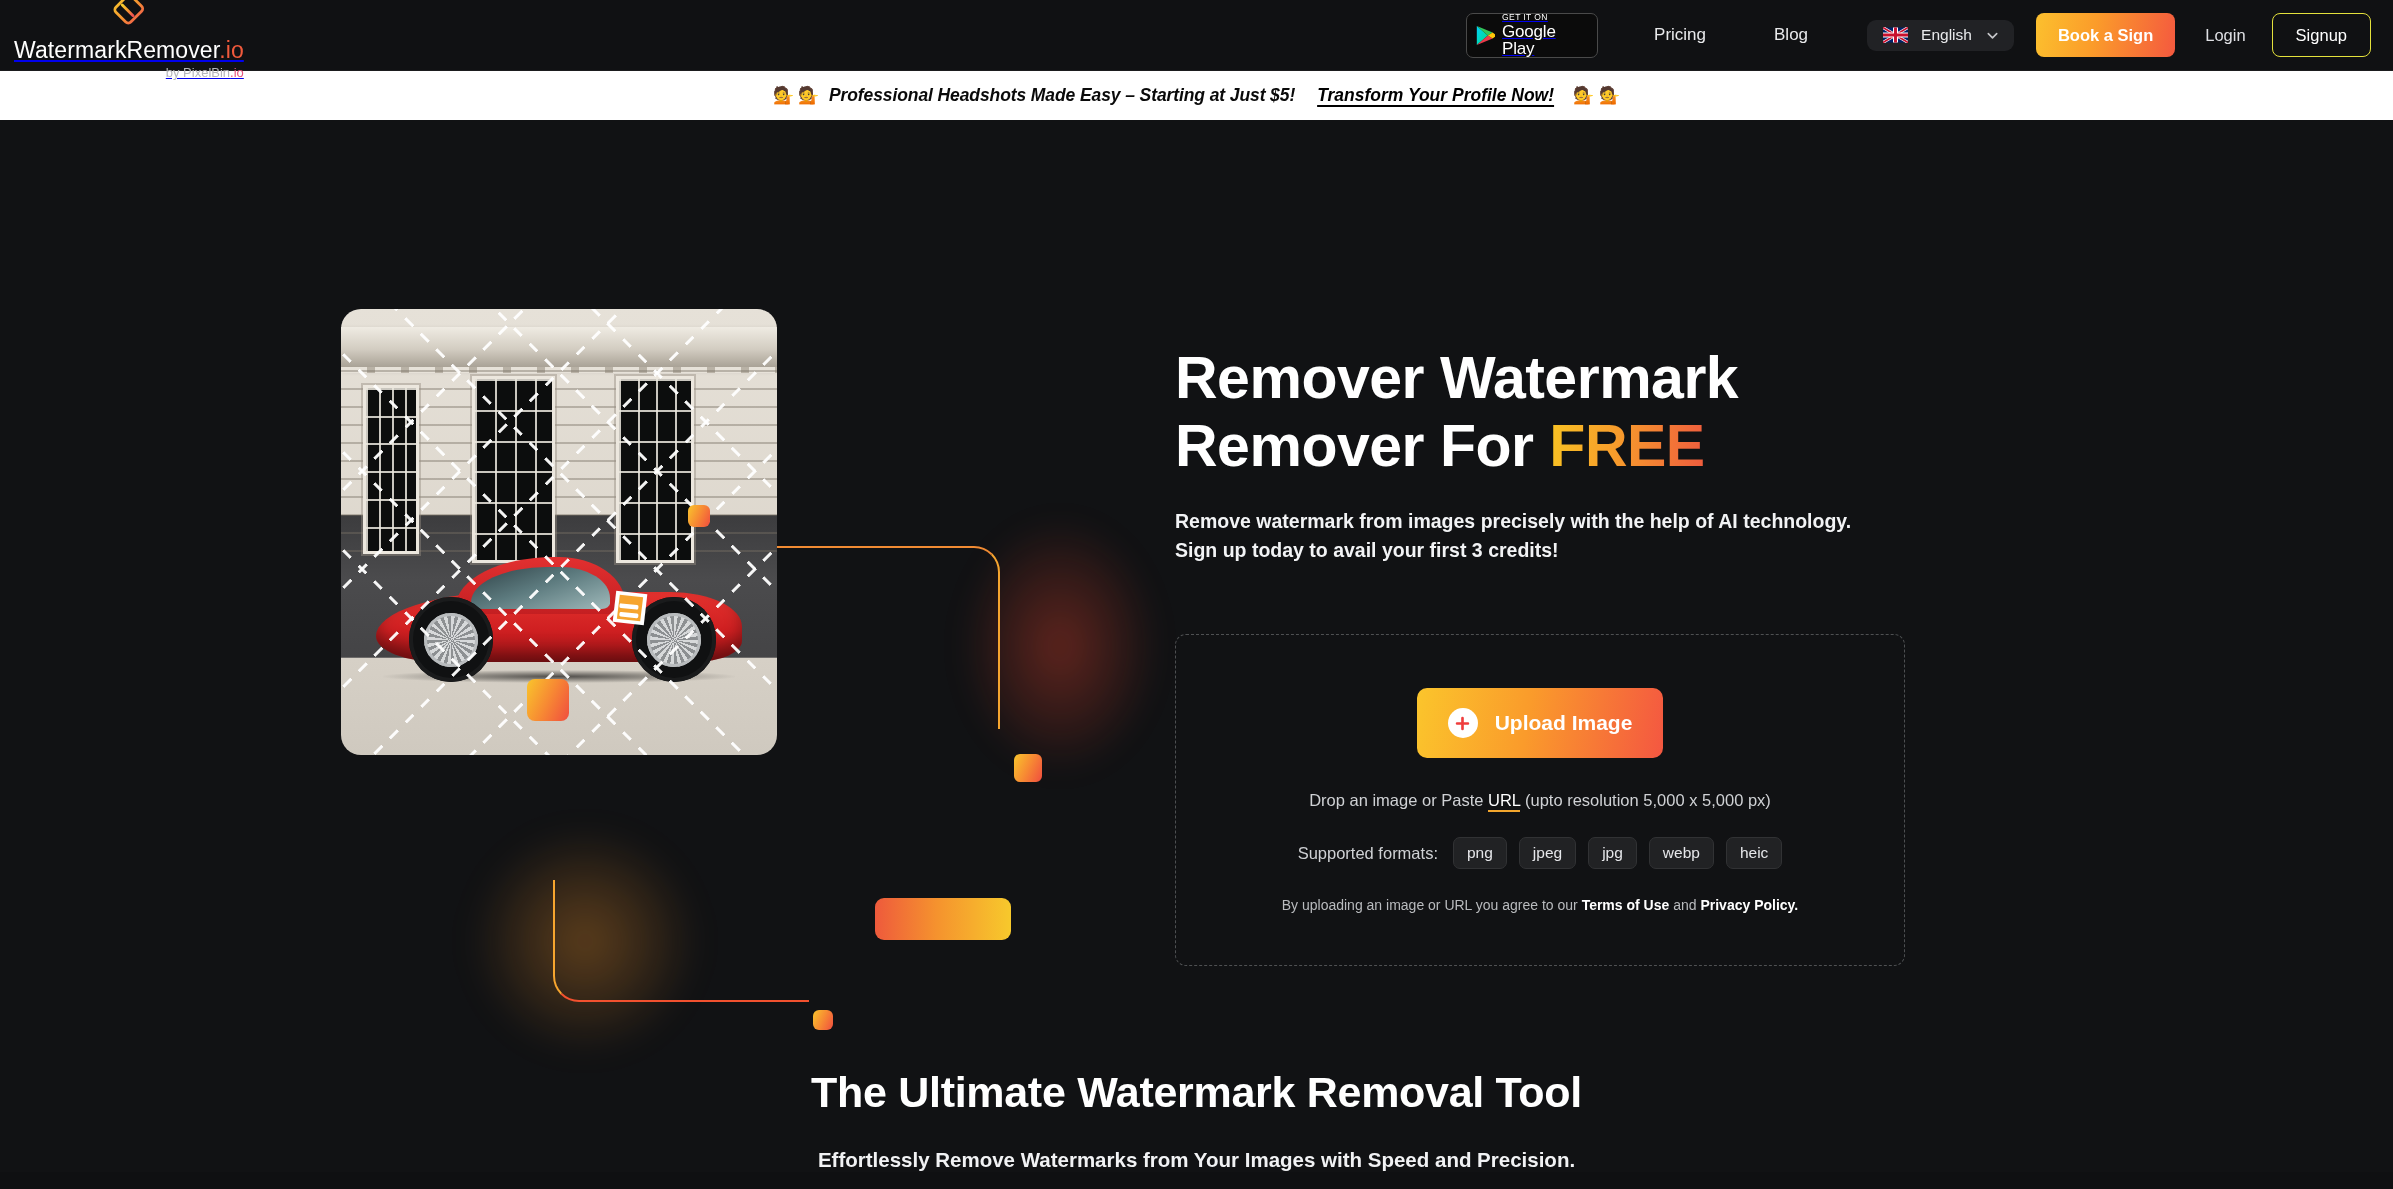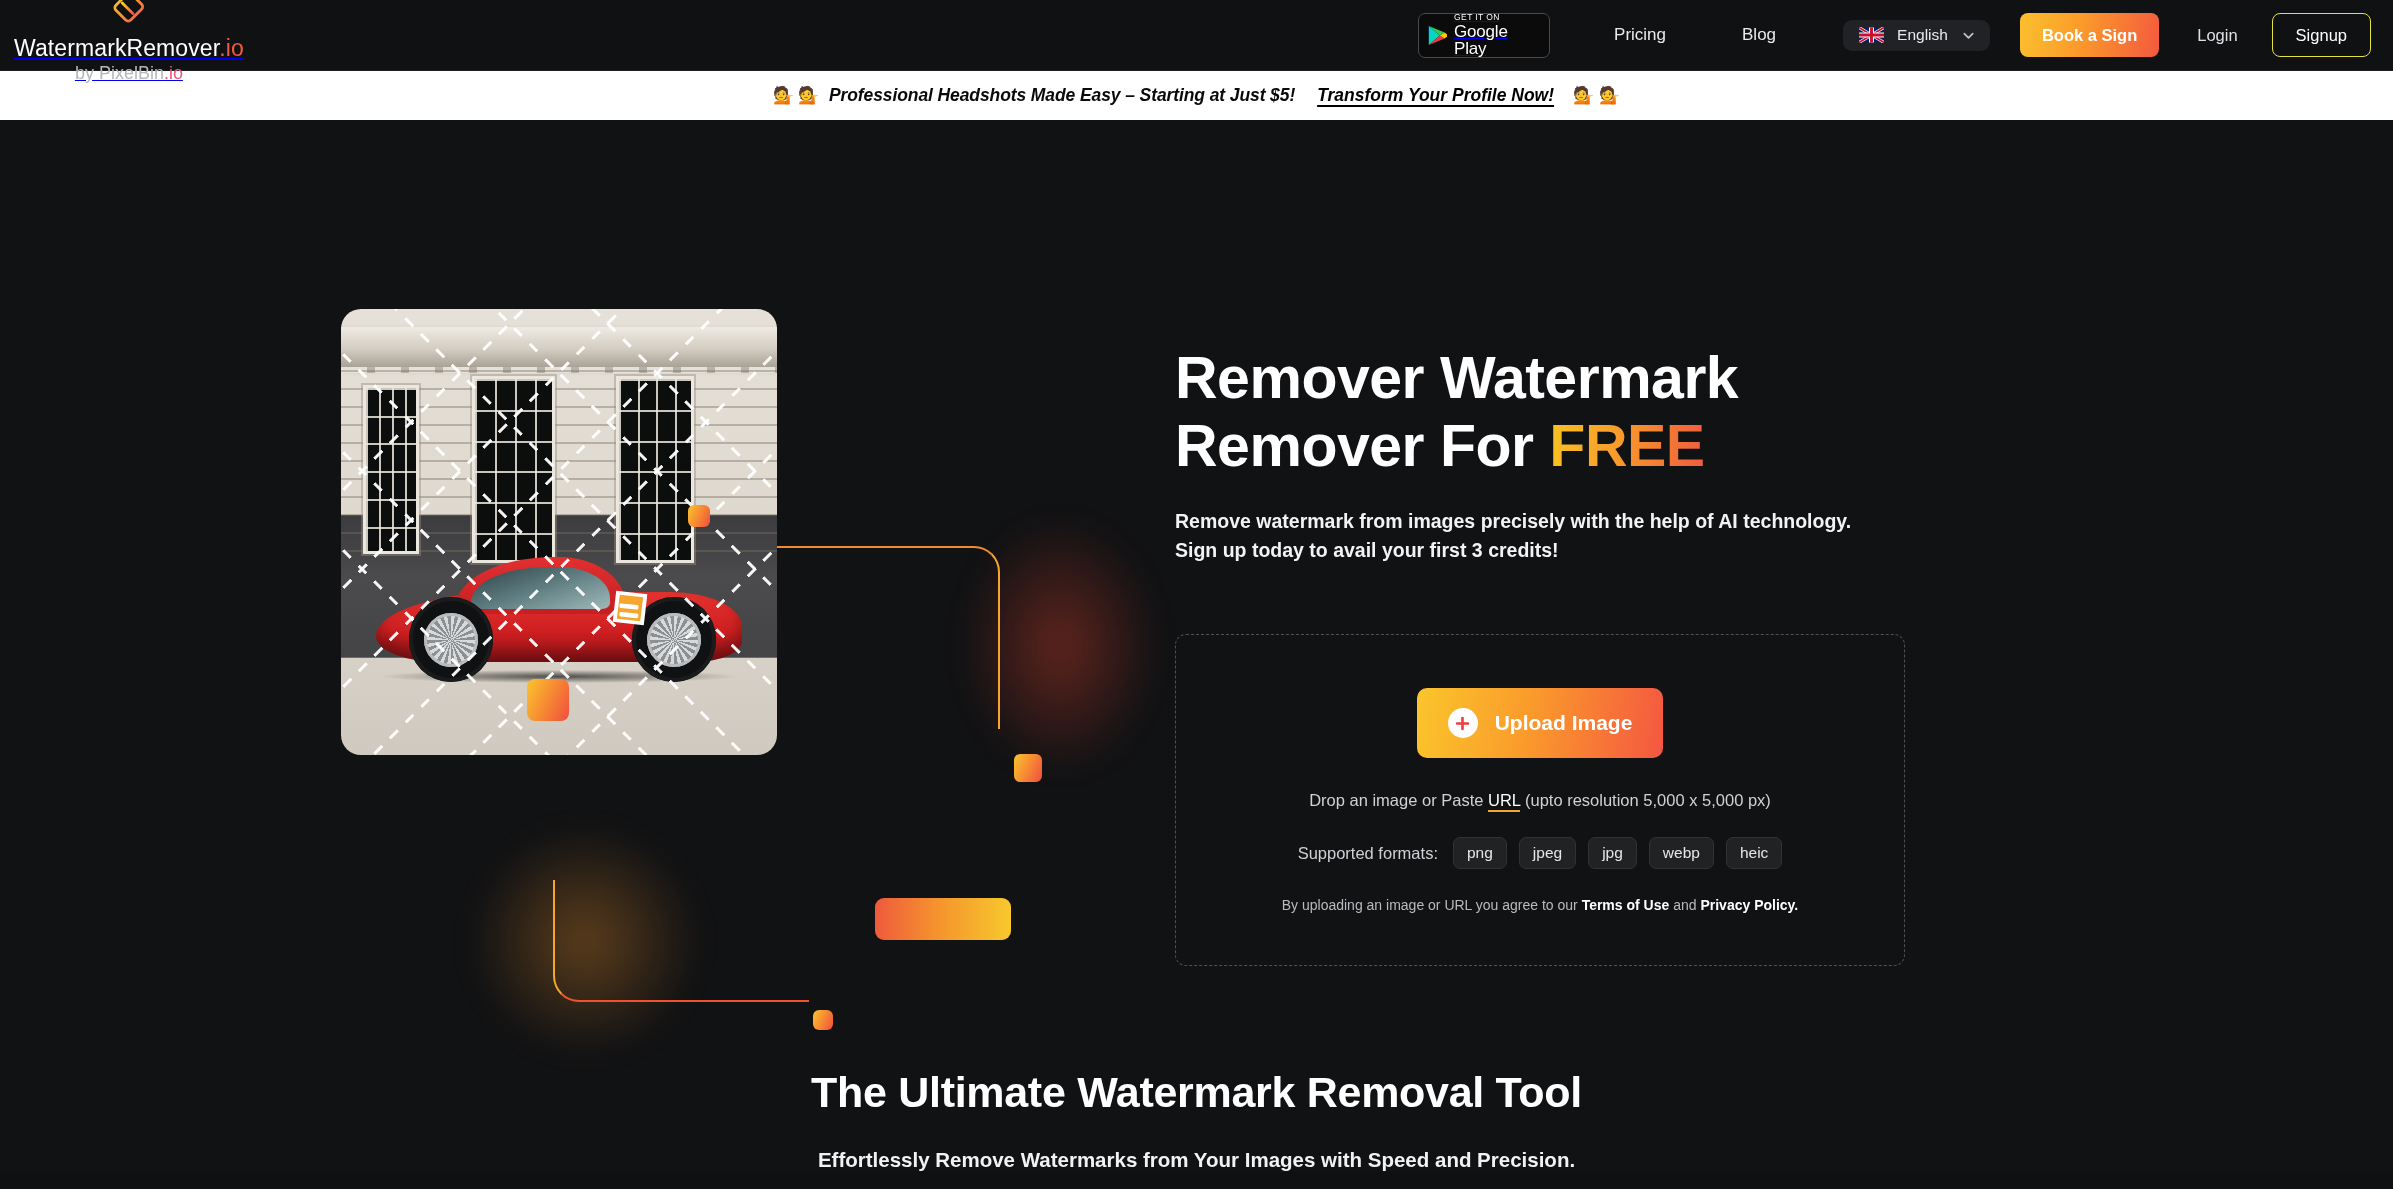--- a/index.html
+++ b/index.html
@@ -25,29 +25,29 @@
     border-bottom: 1px solid #1b1c1e;
   }
   .brand { display: flex; align-items: center; gap: 12px; flex-direction: column; }
   .brand-mark { width: 36px; height: 36px; flex: 0 0 36px; }
   .brand-text { display: flex; flex-direction: column; line-height: 1; }
   .brand-title {
     font-size: 23px; font-weight: 400; color: #ffffff; letter-spacing: .1px;
   }
   .brand-title .dotio { color: #f05a3c; }
   .brand-sub {
-    font-size: 18px; color: #b6b7bb; text-align: center; margin-top: 4px;
+    font-size: 13px; color: #b6b7bb; text-align: right; margin-top: 4px;
   }
   .brand-sub .dotio { color: #e8557f; }
 
   .header-right {
     margin-left: auto;
     display: flex;
     align-items: center;
-    gap: 8px;
+    gap: 0px;
   }
   .gplay {
     width: 132px; height: 45px; border-radius: 7px;
     background: #0b0b0b; border: 1px solid #4a4a4a;
     display: flex; align-items: center; gap: 7px;
     padding: 0 11px 0 9px;
     margin-right: 42px;
   }
   .gplay-tri { width: 19px; height: 21px; flex: 0 0 19px; }
   .gplay-txt { display: flex; flex-direction: column; line-height: 1; }

